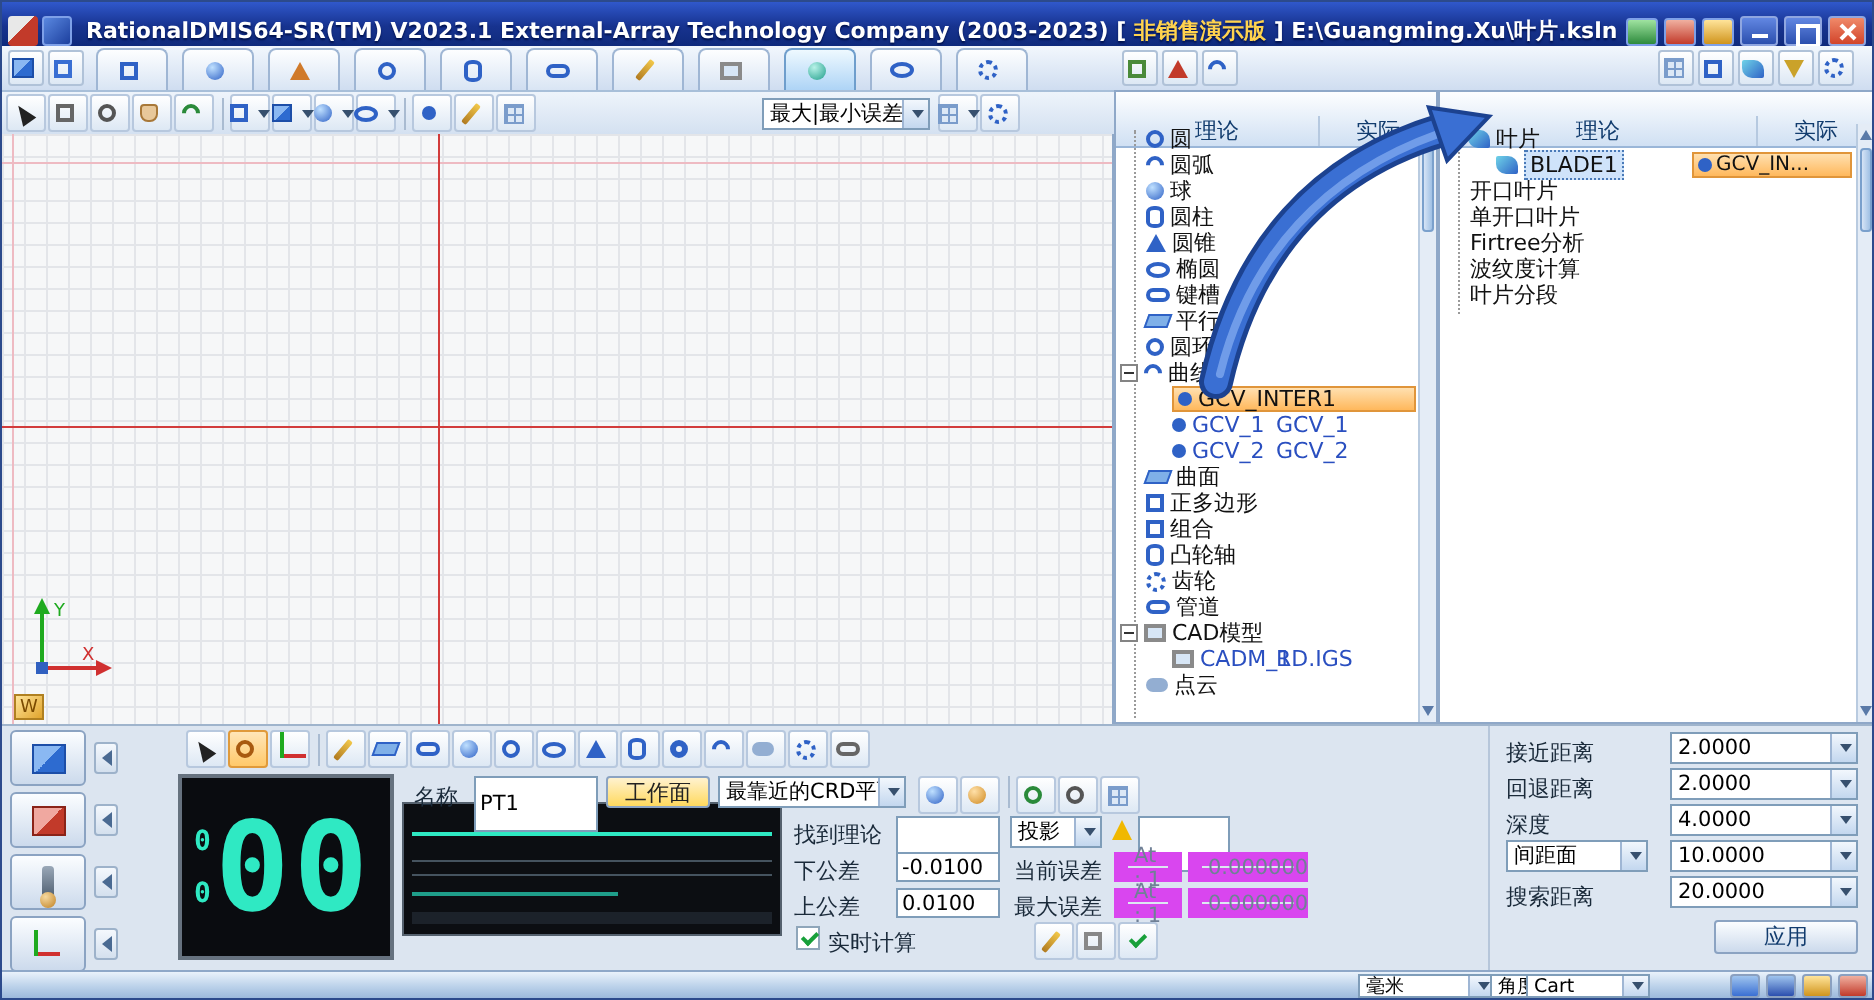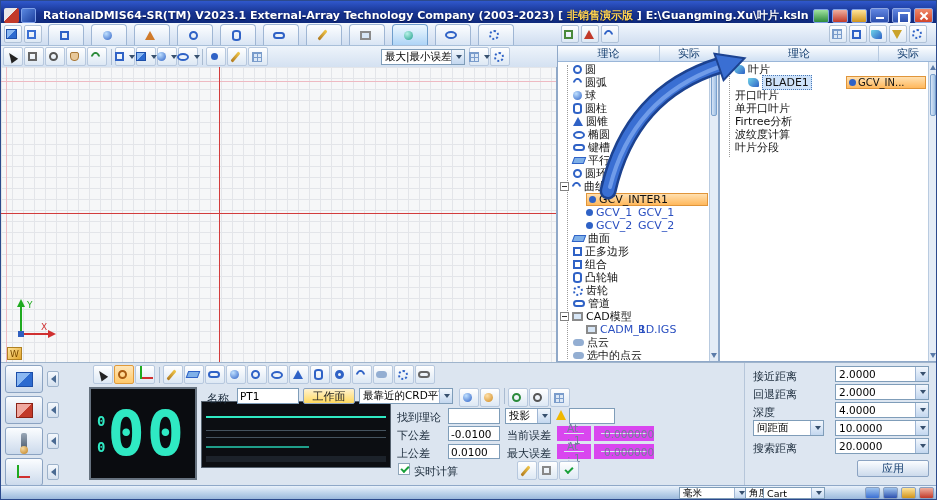--- a/index.html
+++ b/index.html
@@ -79,21 +79,21 @@
     background-size:11px 11px;border-right:1px solid #8fa8c8;overflow:hidden}
   .vline{position:absolute;top:0;bottom:0;width:1px;background:#d23c3c}
   .hline{position:absolute;left:0;right:0;height:1px;background:#d23c3c}
   .pink{background:#eebac2}
   .wtile{position:absolute;left:6px;bottom:2px;width:15px;height:13px;border:1px solid #b08020;
     background:linear-gradient(135deg,#ffe49a,#e0a42c);font-size:9px;color:#7a4a00;display:flex;align-items:center;justify-content:center}
 
   
   .midpanel{position:absolute;left:556px;top:44px;width:162px;height:317px;background:#fff;border:1px solid #8fa8c8}
   .rightpanel{position:absolute;left:718px;top:44px;width:219px;height:317px;background:#fff;border:1px solid #8fa8c8}
-  .phead{height:16px;display:flex;background:linear-gradient(#fdfeff,#d0e0f3);border-bottom:1px solid #9ab6d8;
+  .phead{height:28px;display:flex;background:linear-gradient(#fdfeff,#d0e0f3);border-bottom:1px solid #9ab6d8;
     font-size:11px;color:#123c6e;align-items:flex-end}
   .phead .col1{flex:1;text-align:center;border-right:1px solid #b6c9e0}
   .phead .col2{width:58px;text-align:center}
   .vscroll{position:absolute;right:0;top:16px;bottom:0;width:9px;background:#e4ecf6;border-left:1px solid #b9cbe0}
   .thumb{position:absolute;top:12px;height:42px;left:1px;right:1px;background:linear-gradient(90deg,#d6e4f6,#9fc0e4);
     border:1px solid #7aa0cc;border-radius:2px}
   .sarr{position:absolute;left:1px;width:0;height:0;border-left:3px solid transparent;border-right:3px solid transparent}
   .sarr.up{top:3px;border-bottom:5px solid #5a7aa8}
   .sarr.dn{bottom:3px;border-top:5px solid #5a7aa8}
   .tree{position:absolute;left:2px;right:10px;top:17px;bottom:1px;overflow:hidden}
@@ -132,21 +132,21 @@
   .display{position:absolute;left:88px;top:24px;width:108px;height:93px;background:#0a0c10;border:2px solid #66727f;
     display:flex;align-items:center}
   .dsmall{display:flex;flex-direction:column;margin-left:6px;color:#2fe9c3;font:bold 14px "DejaVu Sans Mono",monospace}
   .dsmall span{line-height:26px}
   .dbig{color:#2fe9c3;font:bold 62px "DejaVu Sans Mono",monospace;letter-spacing:2px;margin-left:2px}
 
   .meter{position:absolute;left:200px;top:38px;width:190px;height:67px;background:#0c0e12;border:1px solid #55616e}
   .mline{position:absolute;left:4px;right:4px;height:2px}
 
   .flabel{position:absolute;color:#1a2a3a}
-  .tin{position:absolute;border:1px solid #7f9db9;font-size:10.5px;padding:0 2px;background:#fff;height:16px;font-family:inherit}
+  .tin{position:absolute;border:1px solid #7f9db9;font-size:10.5px;padding:0 2px;background:#fff;height:28px;font-family:inherit}
   .combo{position:absolute;display:flex;align-items:center;background:#fff;border:1px solid #7f9db9;font-size:10.5px;height:16px}
   .combo .cv{flex:1;padding:0 3px;overflow:hidden;white-space:nowrap}
   .combo .cb{width:13px;height:100%;background:linear-gradient(#f2f7fd,#c3d7ef);border-left:1px solid #9fb6d4;
     display:flex;align-items:center;justify-content:center;flex:none}
   .btn{position:absolute;border:1px solid #8ba3c2;border-radius:2px;background:linear-gradient(#fff2cf,#ffd95e);
     display:flex;align-items:center;justify-content:center;height:16px;color:#222}
   .btn.std{background:linear-gradient(#fbfdff,#ccdaec);color:#123c6e}
   .dis{position:absolute;background:#dde7f2;color:#708096;border:7px solid #d946ef;height:15px;
     display:flex;align-items:center;padding:0 3px;font-size:10.5px}
 
@@ -419,24 +419,20 @@
         </div>
       <div class="trow ind2 blue">
           <span class="ti cad"></span>
           <span>CADM_1</span>
           <span class="act">RD.IGS</span>
         </div>
       <div class="trow ind1">
           <span class="ti cloud"></span>
           <span>点云</span>
         </div>
-      <div class="trow ind1">
-          <span class="ti cloud"></span>
-          <span>选中的点云</span>
-        </div>
     </div>
     <div class="vscroll">
         <span class="sarr up"></span>
         <div class="thumb"></div>
         <span class="sarr dn"></span>
       </div>
   </div>
 
   <div class="rightpanel">
     <div class="phead">

